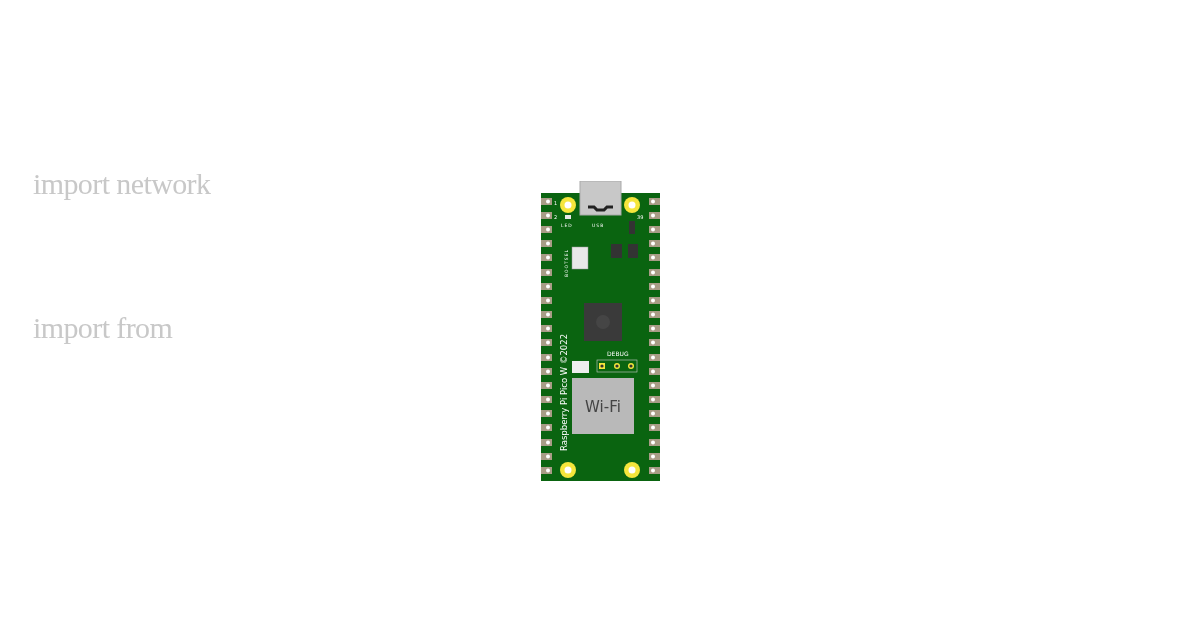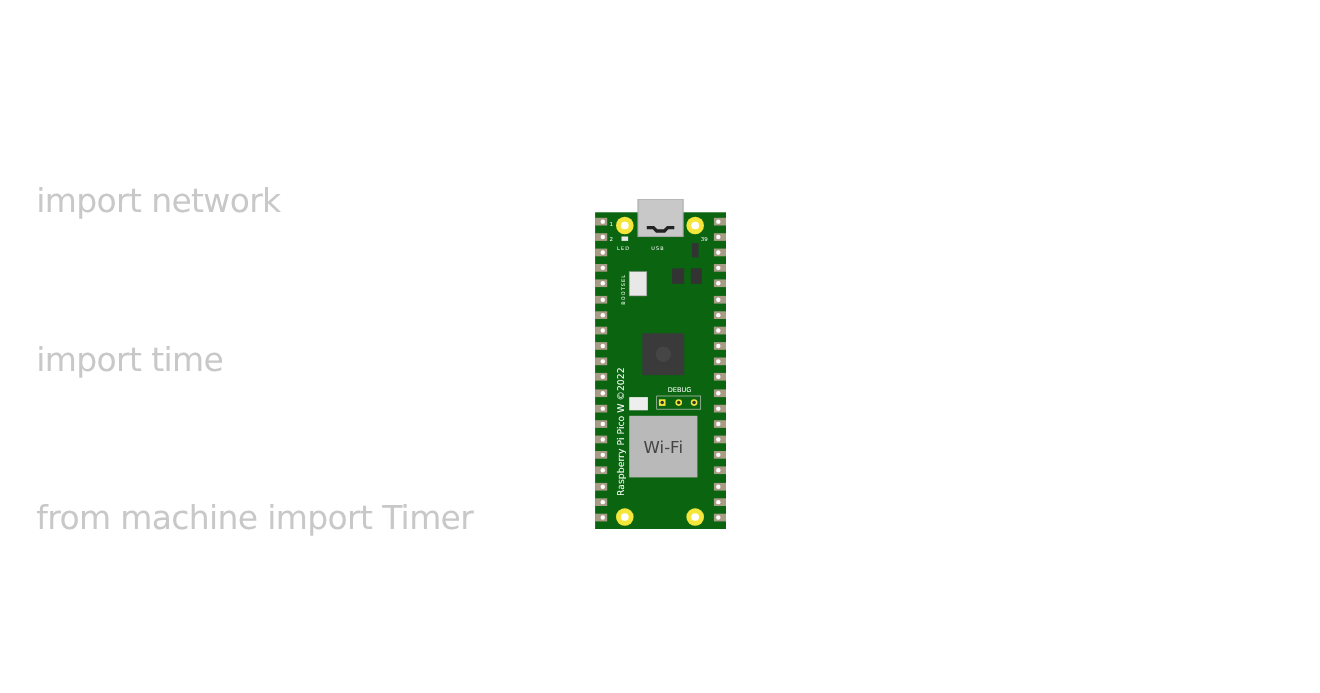--- a/index.html
+++ b/index.html
@@ -6,32 +6,31 @@
     body {
       width: 1200px; height: 630px; overflow: hidden; position: relative;
       background: #ffffff;
       font-family: "DejaVu Sans", sans-serif;
     }
     .code {
       position: absolute; left: 33px; top: 64px; width: 1135px; height: 566px;
       overflow: hidden; white-space: pre;
       color: #c8c8c8; font-size: 30px; line-height: 48px; letter-spacing: -0.6px;
     }
-    .code .line { height: 48px; display: block; }
+    .code .line { height: 48px; display: block; font-family: Liberation Serif, serif; }
     .board {
       position: absolute; left: 541px; top: 181px; width: 119px; height: 300px;
     }
   </style>
 </head>
 <body>
 
 <div class="code">
   <span class="line">import network</span>
-  <span class="line">import time</span>
-  <span class="line">from machine import Timer</span>
+  <span class="line">import from</span>
   <span class="line"></span>
   
   
   
   
   
   
   
   
 </div>

